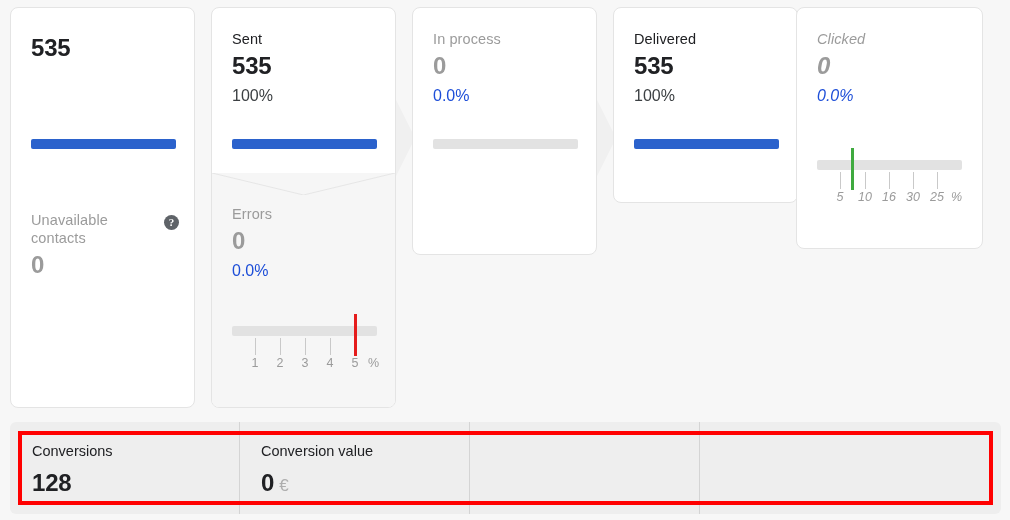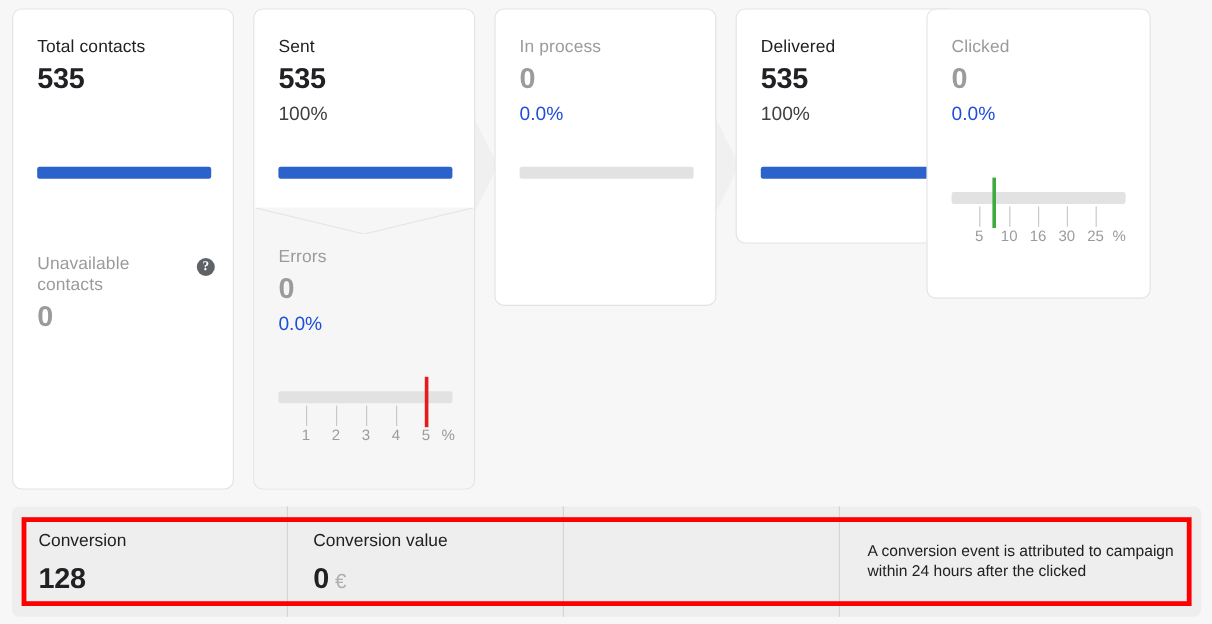--- a/index.html
+++ b/index.html
@@ -249,21 +249,20 @@
   </div>
 
   <div class="connector" style="left:787px; top:78px; width:40px; height:120px;">
     <svg width="40" height="120" viewBox="0 0 40 120">
       <path d="M0 0 L30 60 L0 120 Z" fill="#f0f0f0"></path>
     </svg>
   </div>
 
   <div class="card" style="left:10px; top:7px; width:185px; height:401px;">
     <div class="card-body">
-      <div class="card-title">Total contacts</div>
       <div class="card-value">535</div>
     </div>
     <div class="bar bar-blue" style="left:20px; top:131px; width:145px;"></div>
 
     <div class="lower-body" style="top:203px;">
       <div class="card-title muted">Unavailable</div>
       <div class="card-title muted">contacts</div>
       <div class="card-value muted">0</div>
     </div>
     <div class="help-icon" style="left:153px; top:207px;">?</div>
@@ -319,21 +318,21 @@
 
   <div class="card" style="left:613px; top:7px; width:185px; height:196px;">
     <div class="card-body">
       <div class="card-title">Delivered</div>
       <div class="card-value">535</div>
       <div class="card-pct">100%</div>
     </div>
     <div class="bar bar-blue" style="left:20px; top:131px; width:145px;"></div>
   </div>
 
-  <div class="card" style="left:772px; top:7px; width:187px; height:242px;">
+  <div class="card" style="left:796px; top:7px; width:187px; height:242px;font-style:italic;">
     <div class="card-body">
       <div class="card-title muted">Clicked</div>
       <div class="card-value muted">0</div>
       <div class="card-pct muted">0.0%</div>
     </div>
 
     <div class="scale" style="left:20px; top:152px; width:145px;">
       <div class="track"></div>
       <div class="tick" style="left:23px;"></div>
       <div class="tick" style="left:48px;"></div>
@@ -352,32 +351,29 @@
 
 </div>
 
 <div id="conversions-panel">
 
   <div class="conv-divider" style="left:229px;"></div>
   <div class="conv-divider" style="left:459px;"></div>
   <div class="conv-divider" style="left:689px;"></div>
 
   <div class="conv-col" style="left:0; width:229px;">
-    <div class="conv-label" style="left:22px;">Conversion</div>
+    <div class="conv-label" style="left:22px;">Conversions</div>
     <div class="conv-value" style="left:22px;">
       <span>128</span>
     </div>
   </div>
 
   <div class="conv-col" style="left:229px; width:230px;">
     <div class="conv-label" style="left:22px;">Conversion value</div>
     <div class="conv-value" style="left:22px;">
       <span>0</span><span class="conv-unit">€</span>
     </div>
   </div>
 
 
-  <div class="conv-col" style="left:689px; width:302px;">
-    <div class="conv-note" style="left:24px;">A conversion event is attributed to campaign within 24 hours after the clicked</div>
-  </div>
 </div>
 
 <div id="highlight-box"></div>
 
 </body></html>

